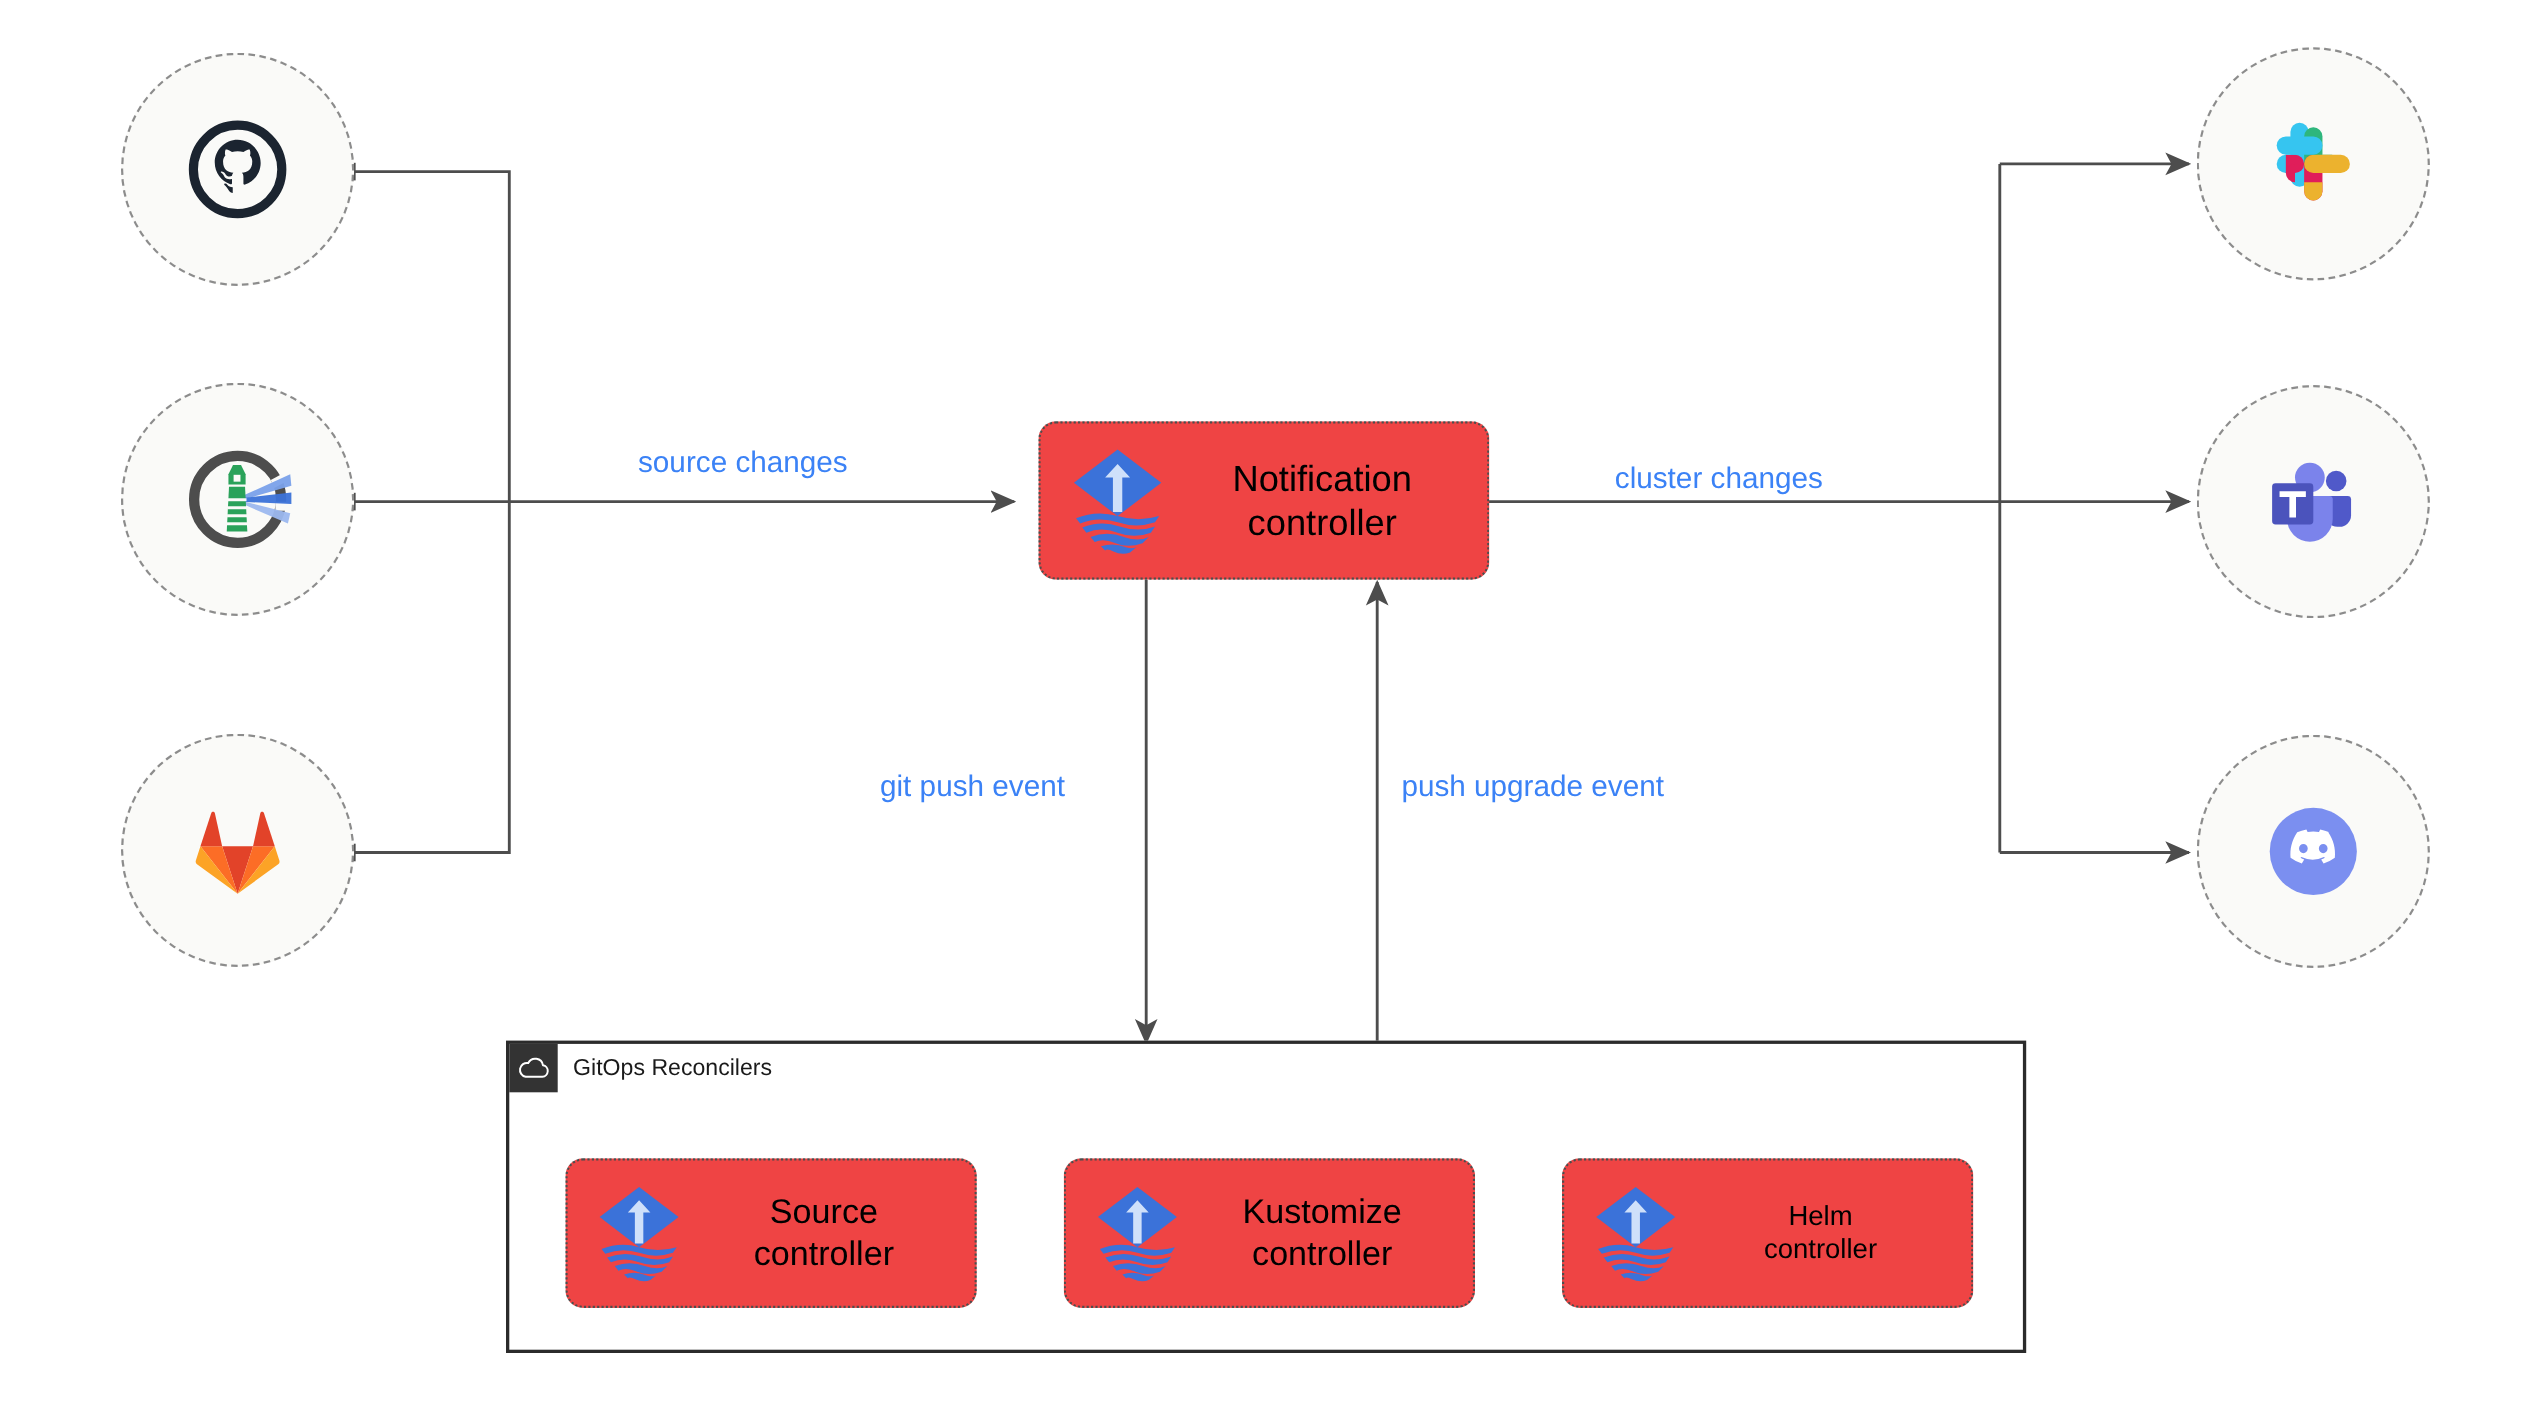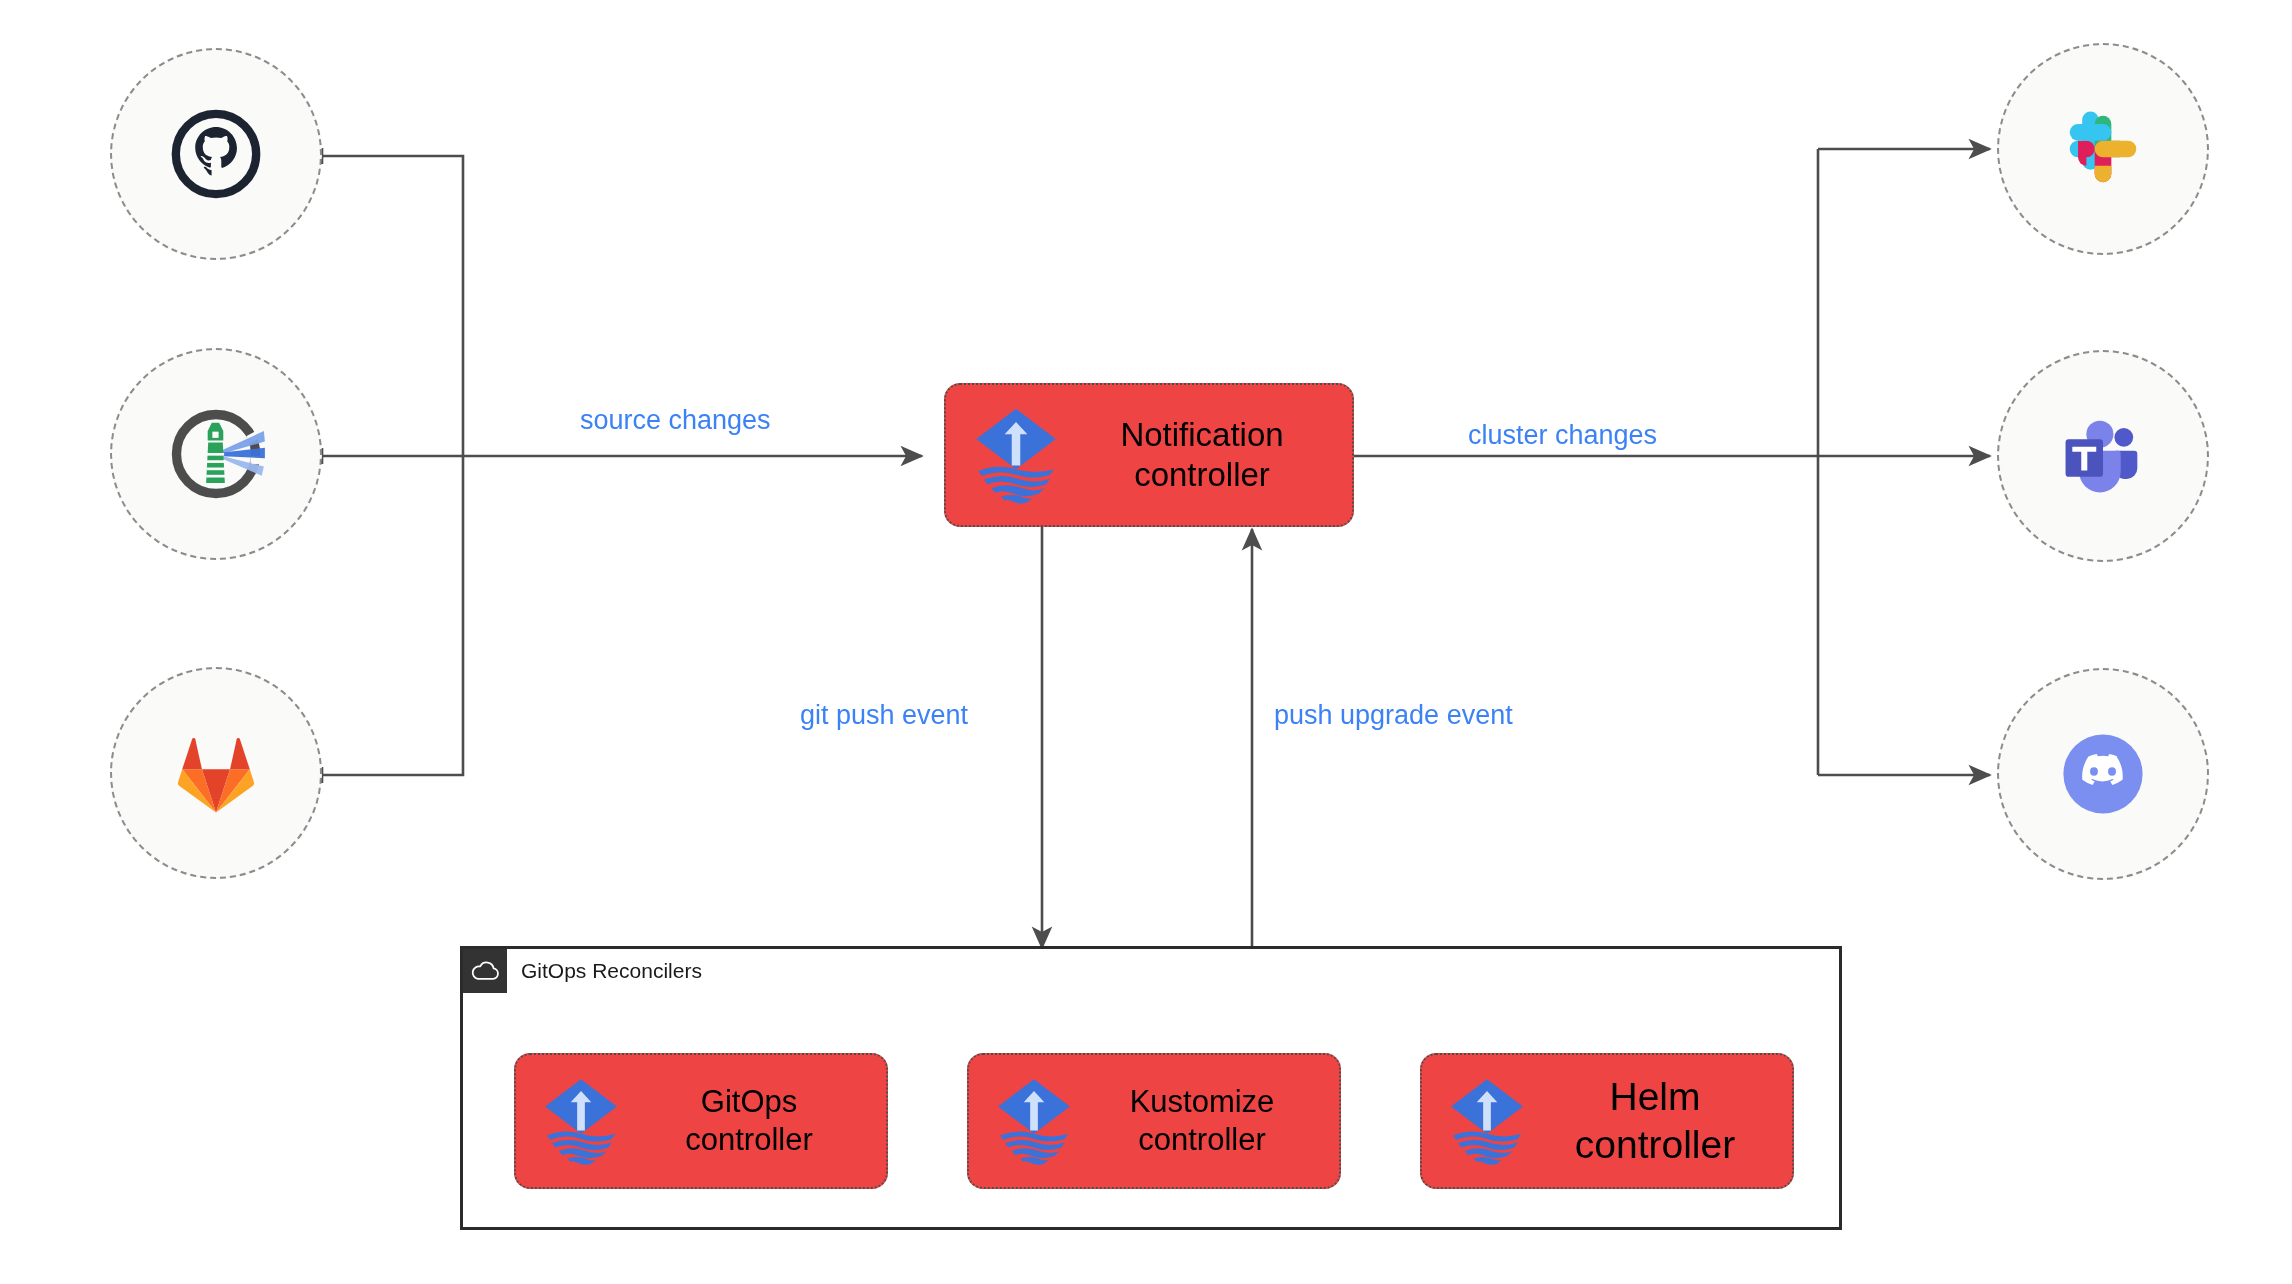--- a/index.html
+++ b/index.html
@@ -240,21 +240,21 @@
       <svg class="flux-logo" width="86" height="94" viewBox="0 0 100 110" xmlns="http://www.w3.org/2000/svg">
         <path fill="#3b72d9" d="M50 6 L92 38 L50 70 L8 38 Z"></path>
         <path fill="#cfe0fa" d="M50 20 L62 33 L54.5 33 L54.5 66 L45.5 66 L45.5 33 L38 33 Z"></path>
         <g fill="#3b72d9">
           <path d="M10 72 Q30 64 50 70 Q70 76 90 70 L86 76 Q68 82 50 76 Q32 70 14 77 Z"></path>
           <path d="M16 81 Q34 74 52 80 Q70 86 86 80 L82 86 Q66 92 50 86 Q34 80 20 86 Z"></path>
           <path d="M24 90 Q40 84 56 90 Q70 95 80 90 L74 96 Q60 101 48 96 Q36 91 28 95 Z"></path>
           <path d="M34 99 Q46 95 58 100 Q64 102 68 100 L62 105 Q54 108 46 104 Q40 101 38 103 Z"></path>
         </g>
       </svg>
-      <div class="ctrl-label" style="font-size:31px;">GitOps
+      <div class="ctrl-label" style="font-size:31px;">Source
 controller</div>
     </div>
 
     <div class="ctrl-box" style="left:504px;top:104px;width:374px;height:136px;justify-content:flex-end;">
       <svg class="flux-logo" width="86" height="94" viewBox="0 0 100 110" xmlns="http://www.w3.org/2000/svg">
         <path fill="#3b72d9" d="M50 6 L92 38 L50 70 L8 38 Z"></path>
         <path fill="#cfe0fa" d="M50 20 L62 33 L54.5 33 L54.5 66 L45.5 66 L45.5 33 L38 33 Z"></path>
         <g fill="#3b72d9">
           <path d="M10 72 Q30 64 50 70 Q70 76 90 70 L86 76 Q68 82 50 76 Q32 70 14 77 Z"></path>
           <path d="M16 81 Q34 74 52 80 Q70 86 86 80 L82 86 Q66 92 50 86 Q34 80 20 86 Z"></path>
@@ -270,19 +270,19 @@
       <svg class="flux-logo" width="86" height="94" viewBox="0 0 100 110" xmlns="http://www.w3.org/2000/svg">
         <path fill="#3b72d9" d="M50 6 L92 38 L50 70 L8 38 Z"></path>
         <path fill="#cfe0fa" d="M50 20 L62 33 L54.5 33 L54.5 66 L45.5 66 L45.5 33 L38 33 Z"></path>
         <g fill="#3b72d9">
           <path d="M10 72 Q30 64 50 70 Q70 76 90 70 L86 76 Q68 82 50 76 Q32 70 14 77 Z"></path>
           <path d="M16 81 Q34 74 52 80 Q70 86 86 80 L82 86 Q66 92 50 86 Q34 80 20 86 Z"></path>
           <path d="M24 90 Q40 84 56 90 Q70 95 80 90 L74 96 Q60 101 48 96 Q36 91 28 95 Z"></path>
           <path d="M34 99 Q46 95 58 100 Q64 102 68 100 L62 105 Q54 108 46 104 Q40 101 38 103 Z"></path>
         </g>
       </svg>
-      <div class="ctrl-label" style="font-size:39px;">Helm
+      <div class="ctrl-label" style="font-size:25px;">Helm
 controller</div>
     </div>
 
   </div>
 
 </div>
 
 </body></html>

